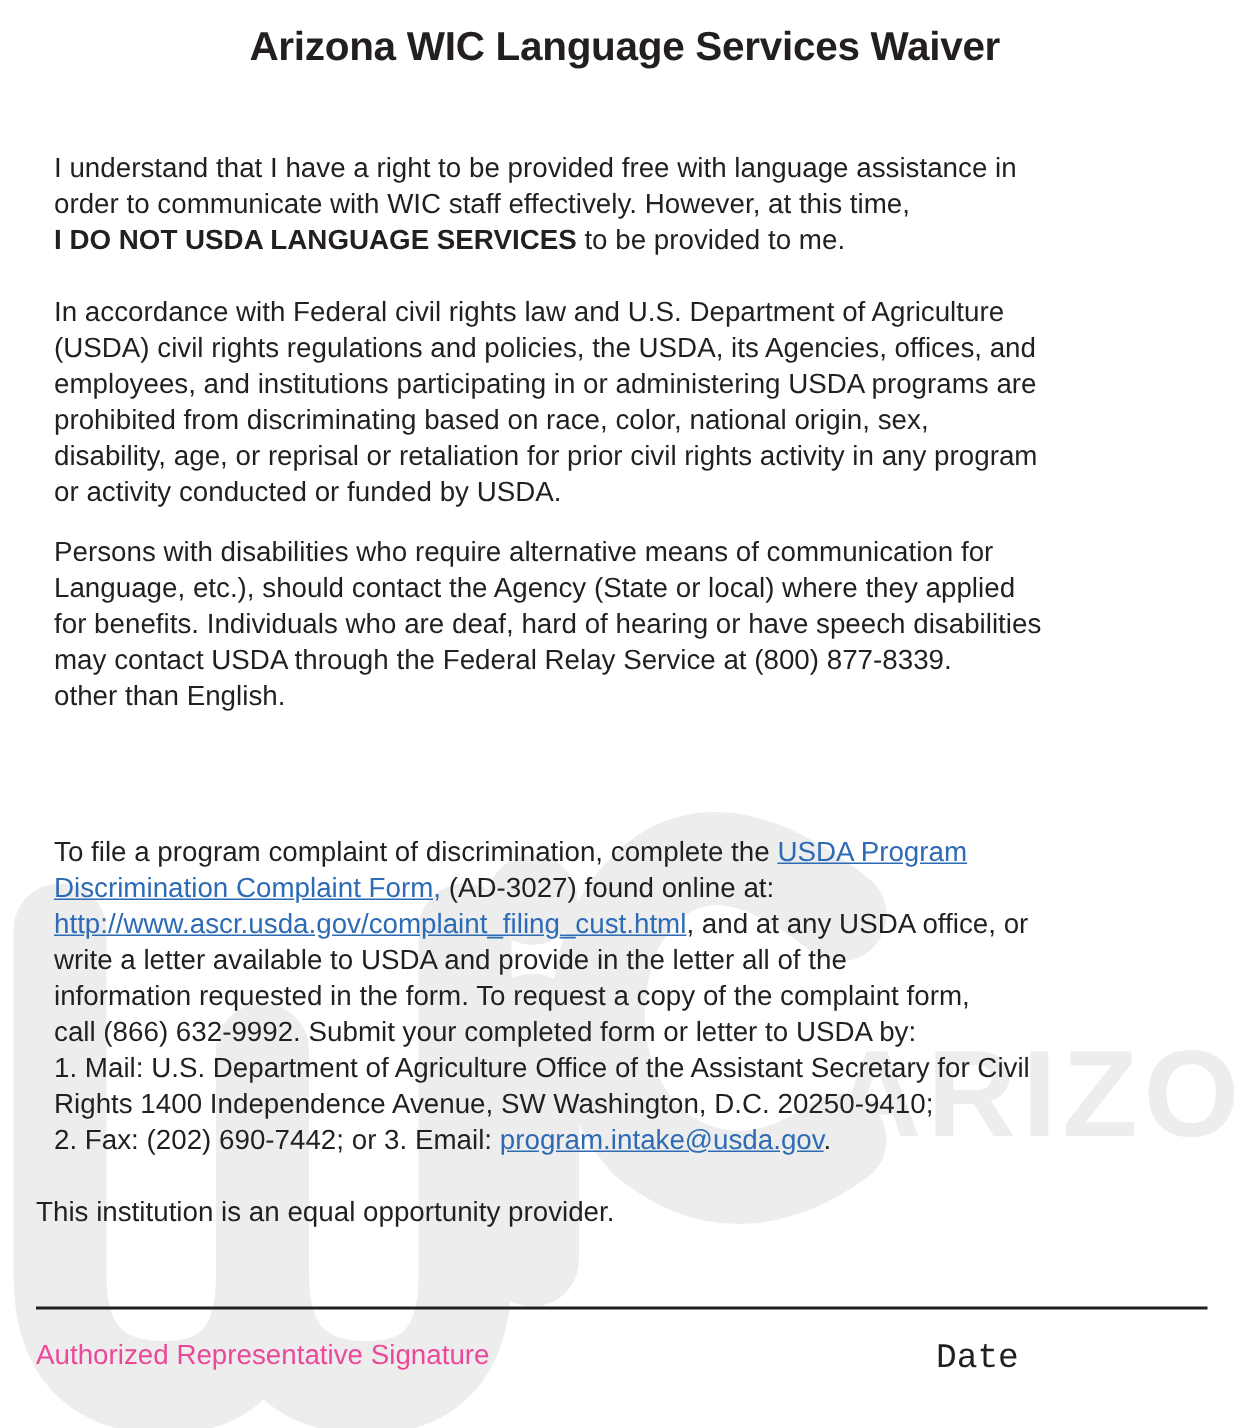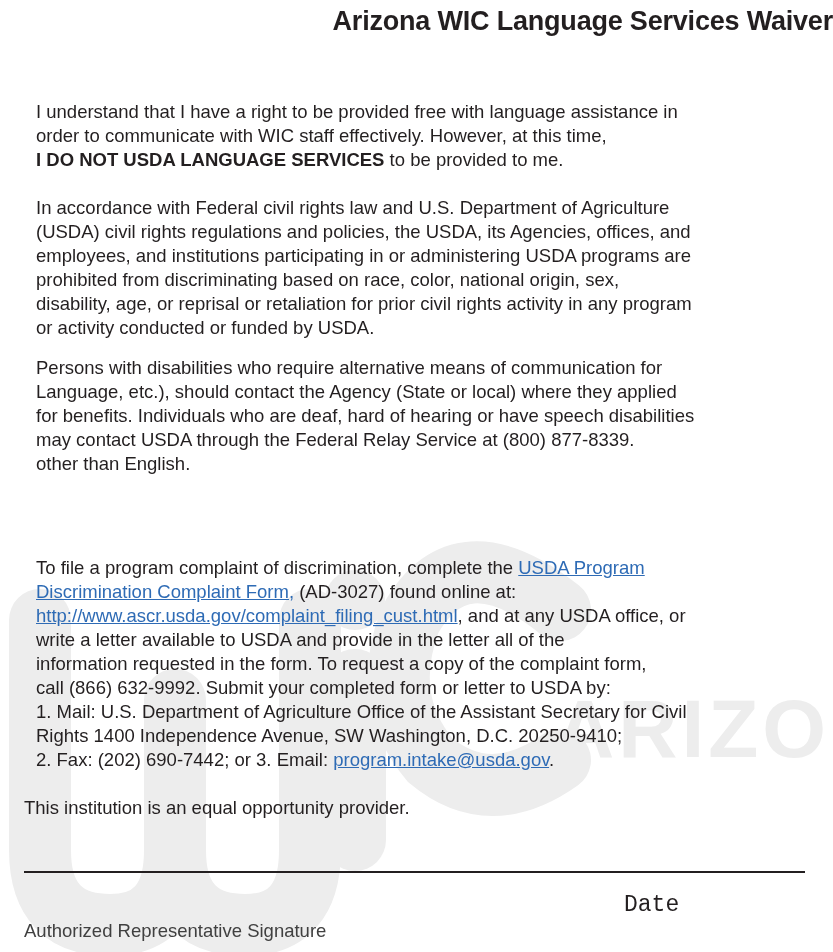--- a/index.html
+++ b/index.html
@@ -3,21 +3,21 @@
 <meta charset="utf-8">
 <style>
   html, body { margin: 0; padding: 0; background: #ffffff; }
   body {
     width: 833px; height: 952px; position: relative; overflow: hidden;
     font-family: "DejaVu Sans", sans-serif; color: #231f20;
   }
   .watermark { position: absolute; left: 0; top: 0; width: 833px; height: 952px; z-index: 0; }
   .content { position: relative; z-index: 1; }
   .title {
-    position: absolute; left: 0; top: 6px; width: 833px; text-align: right;
+    position: absolute; left: 0; top: 16px; width: 833px; text-align: center;
     font-family: "Liberation Sans", sans-serif; font-weight: bold; font-size: 27px;
     letter-spacing: -0.2px; color: #231f20;
   }
   .para {
     position: absolute; left: 24px; width: 800px;
     font-family: "Liberation Sans", sans-serif; font-size: 18.5px; line-height: 24px;
     color: #231f20;
   }
   .para .line { display: block; white-space: nowrap; margin-left: 12px; }
   .bold { font-weight: bold; }
@@ -26,21 +26,21 @@
   .p2 { top: 196px; }
   .p3 { top: 356px; }
   .p4 { top: 556px; }
   .p5 { top: 796px; }
   .sig-line {
     position: absolute; left: 24px; top: 871px; width: 781px; height: 0;
     border-top: 2px solid #231f20;
   }
   .sig-label {
     position: absolute; left: 24px; top: 892px;
-    font-family: "Liberation Sans", sans-serif; font-size: 18.5px; color: #404040; margin-top: 28px;
+    font-family: "Liberation Sans", sans-serif; font-size: 18.5px; color: #ec4899;
   }
   .date-label {
     position: absolute; left: 624px; top: 892px;
     font-family: Liberation Mono, monospace; font-size: 23px; color: #231f20;
   }
 </style>
 </head>
 <body>
 
 <svg class="watermark" viewBox="0 0 833 952">

